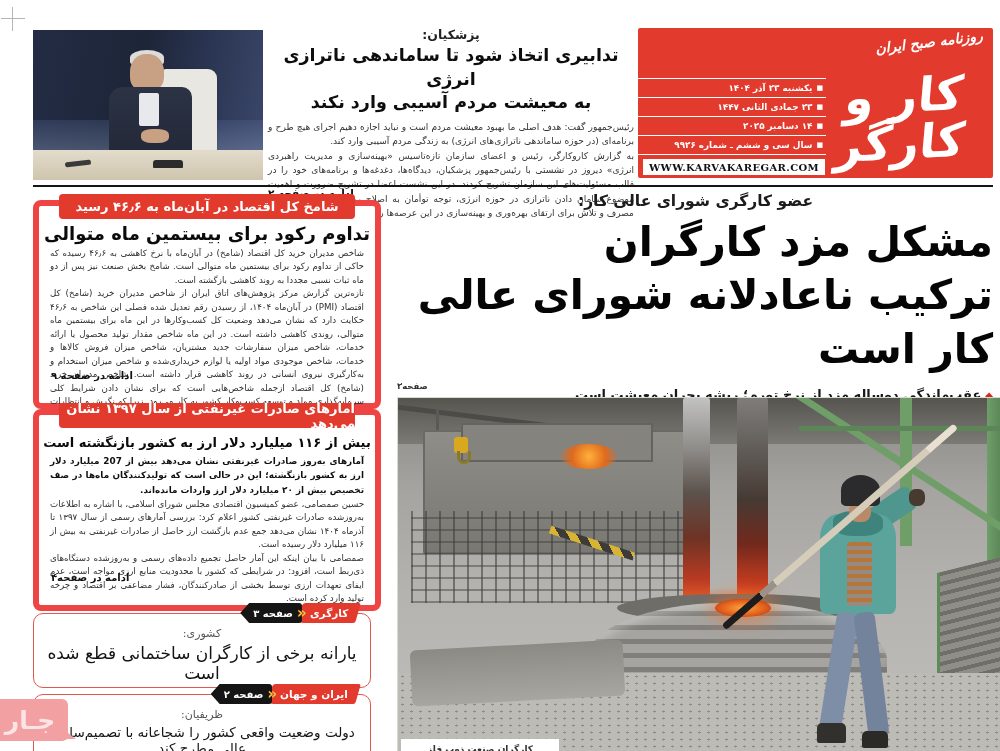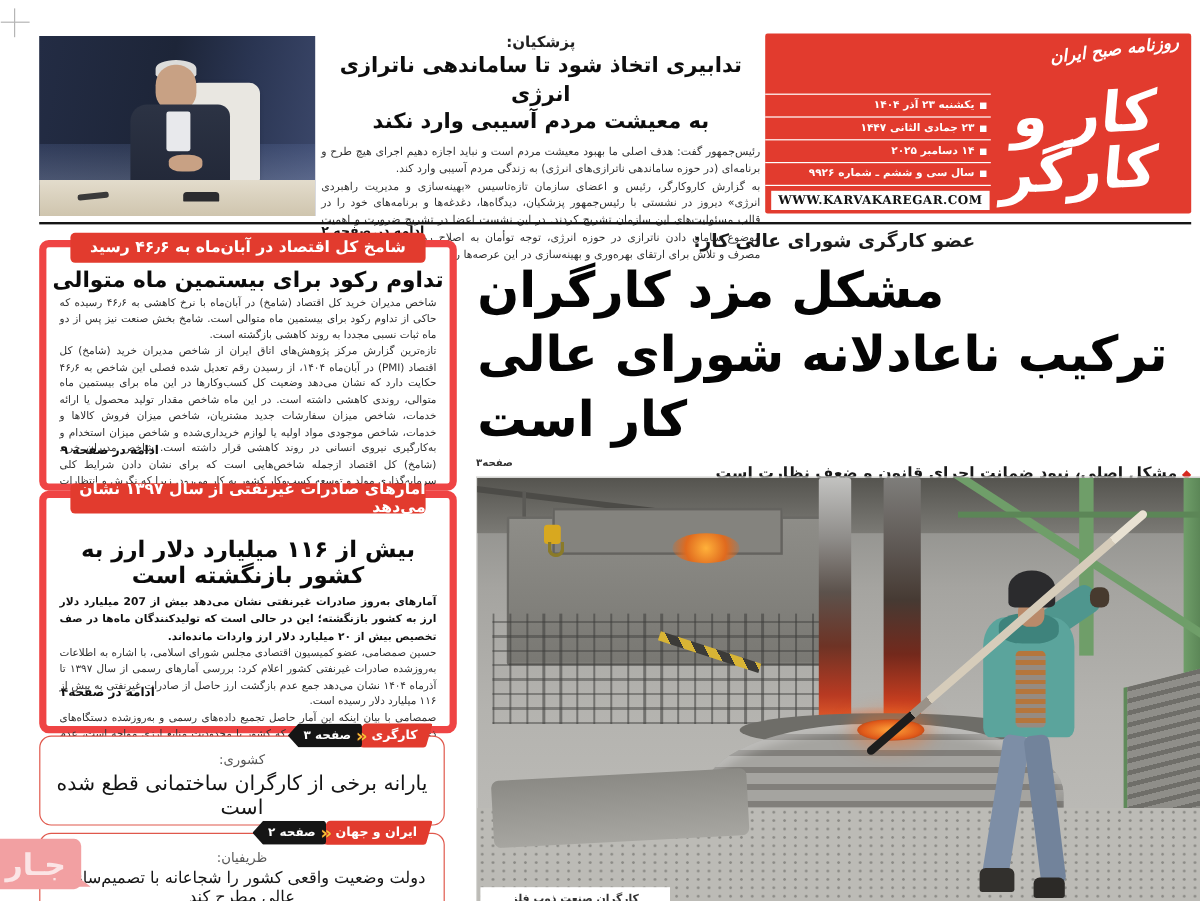--- a/index.html
+++ b/index.html
@@ -44,39 +44,39 @@
   .mh-row{display:flex;align-items:center;height:18px;border-top:1px solid #fff;padding:0 3px 0 4px;color:#fff;font-size:8.8px;font-weight:bold;white-space:nowrap;}
   .mh-row .sq{font-size:7px;margin-left:4px;}
   .mh-url{position:absolute;left:5px;bottom:3px;width:182px;height:16px;background:#fff;color:#111;font-size:10px;font-weight:bold;display:flex;align-items:center;justify-content:center;letter-spacing:.4px;direction:ltr;font-family:"DejaVu Serif",serif;}
 
   
   .main-rule{left:33px;top:185px;width:960px;height:2px;background:#151515;}
 
   
   .lead{left:398px;top:192px;width:595px;height:205px;}
   .lead-kicker{text-align:center;font-size:15.5px;font-weight:bold;color:#1c1c1c;}
-  .lead-headline{text-align:left;font-size:41px;font-weight:bold;color:#050505;line-height:1.3;white-space:pre-line;margin-top:6px;letter-spacing:-1px;}
+  .lead-headline{text-align:right;font-size:41px;font-weight:bold;color:#050505;line-height:1.3;white-space:pre-line;margin-top:6px;letter-spacing:-1px;}
   .lead-bullets{margin-top:10px;padding-left:4px;}
   .lead-bullet{text-align:right;font-size:13px;font-weight:bold;color:#191919;line-height:1.45;direction:rtl;}
   .lead-bullet .dm{color:#d6281e;font-size:10px;margin-left:4px;}
   .lead-pagenote{position:absolute;left:397px;top:381px;font-size:8.5px;font-weight:bold;color:#333;}
 
   
   .art-box{background:#fff;border:6px solid #ef4444;border-radius:8px;box-shadow:0 0 0 1px #fff inset;}
   .art-banner{position:absolute;top:-12px;left:20px;right:20px;height:25px;background:#e23b2e;border-radius:4px;color:#fff;font-size:13px;font-weight:bold;display:flex;align-items:center;justify-content:center;}
   .art-headline{text-align:center;font-weight:bold;color:#0b0b0b;}
   .art-body{text-align:justify;color:#2e2e2e;white-space:pre-line;}
   .art-continue{position:absolute;left:12px;bottom:22px;font-size:10px;font-weight:bold;color:#111;}
 
   .box-pmi{left:33px;top:200px;width:336px;height:197px;}
   .box-pmi .art-headline{margin-top:17px;font-size:18px;}
   .box-pmi .art-body{margin:3px 11px 0 11px;font-size:8.7px;line-height:1.55;}
 
   .box-exp{left:33px;top:409px;width:336px;height:190px;}
-  .box-exp .art-headline{margin-top:32px;font-size:19px;}
+  .box-exp .art-headline{margin-top:20px;font-size:13px;}
   .box-exp .art-lead{margin:4px 11px 0 11px;font-size:8.9px;line-height:1.6;font-weight:bold;text-align:justify;color:#111;}
   .box-exp .art-body{margin:1px 11px 0 11px;font-size:8.7px;line-height:1.55;}
 
   
   .news-box{background:#fff;border:1.5px solid #e0584c;border-radius:10px;}
   .nb-kicker{text-align:center;font-size:11px;color:#555;margin-top:13px;}
   .nb-headline{text-align:center;color:#141414;margin-top:3px;}
   .tab{position:absolute;top:-11px;right:12px;height:20px;display:flex;align-items:stretch;z-index:3;}
   .tab-red{background:#e23b2e;transform:skewX(-16deg);border-radius:3px 2px 2px 6px;display:flex;align-items:center;padding:0 10px;}
   .tab-red span{transform:skewX(16deg);color:#fff;font-size:10.5px;font-weight:bold;white-space:nowrap;}
@@ -193,20 +193,21 @@
   <div class="mh-url">WWW.KARVAKAREGAR.COM</div>
 </div>
 
 <div class="abs main-rule"></div>
 
 <div class="abs lead">
   <div class="lead-kicker">عضو کارگری شورای عالی کار:</div>
   <div class="lead-headline">مشکل مزد کارگران
 ترکیب ناعادلانه شورای عالی کار است</div>
   <div class="lead-bullets">
+    <div class="lead-bullet"><span class="dm">◆</span><span>عقب‌ماندگی دوساله مزد از نرخ تورم؛ ریشه بحران معیشت است</span></div>
     <div class="lead-bullet"><span class="dm">◆</span><span>مشکل اصلی، نبود ضمانت اجرای قانون و ضعف نظارت است</span></div>
     <div class="lead-bullet"><span class="dm">◆</span><span>نمایندگان دولتی و کارفرمایان در شورای عالی کار متحدند</span></div>
   </div>
 </div>
 <div class="abs lead-pagenote">صفحه۳</div>
 
 <div class="abs art-box box-pmi">
   <div class="art-banner">شامخ کل اقتصاد در آبان‌ماه به ۴۶٫۶ رسید</div>
   <div class="art-headline">تداوم رکود برای بیستمین ماه متوالی</div>
   <div class="art-body">شاخص مدیران خرید کل اقتصاد (شامخ) در آبان‌ماه با نرخ کاهشی به ۴۶٫۶ رسیده که حاکی از تداوم رکود برای بیستمین ماه متوالی است. شامخ بخش صنعت نیز پس از دو ماه ثبات نسبی مجددا به روند کاهشی بازگشته است.

